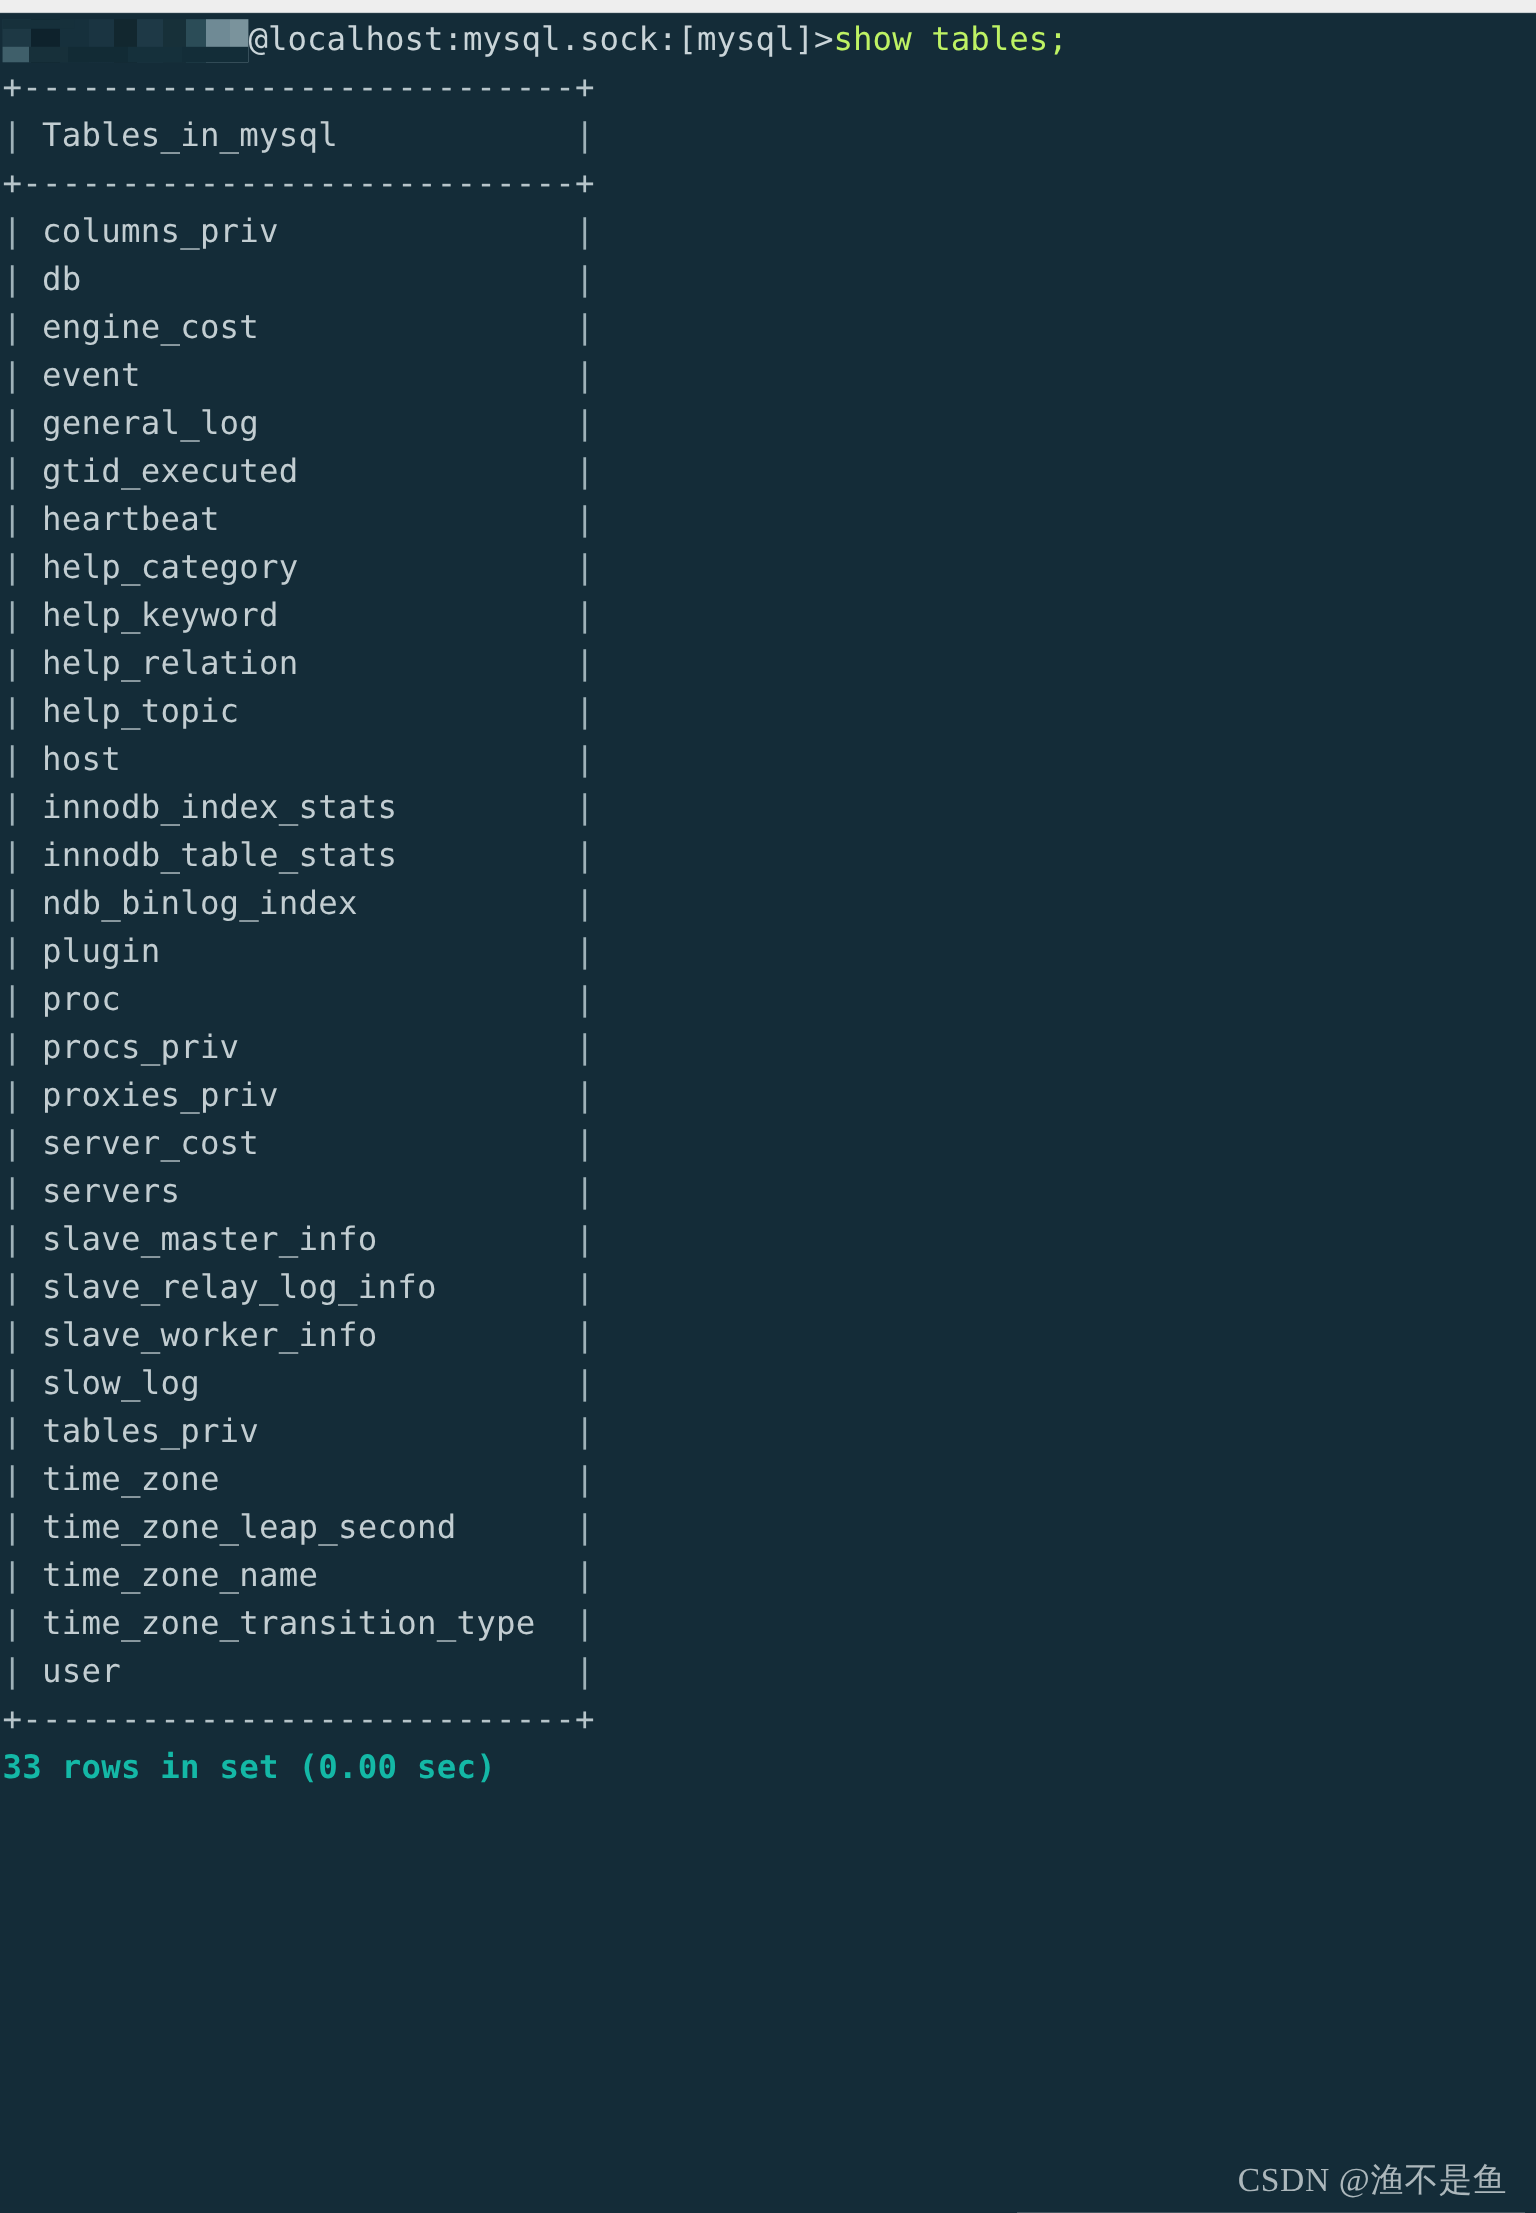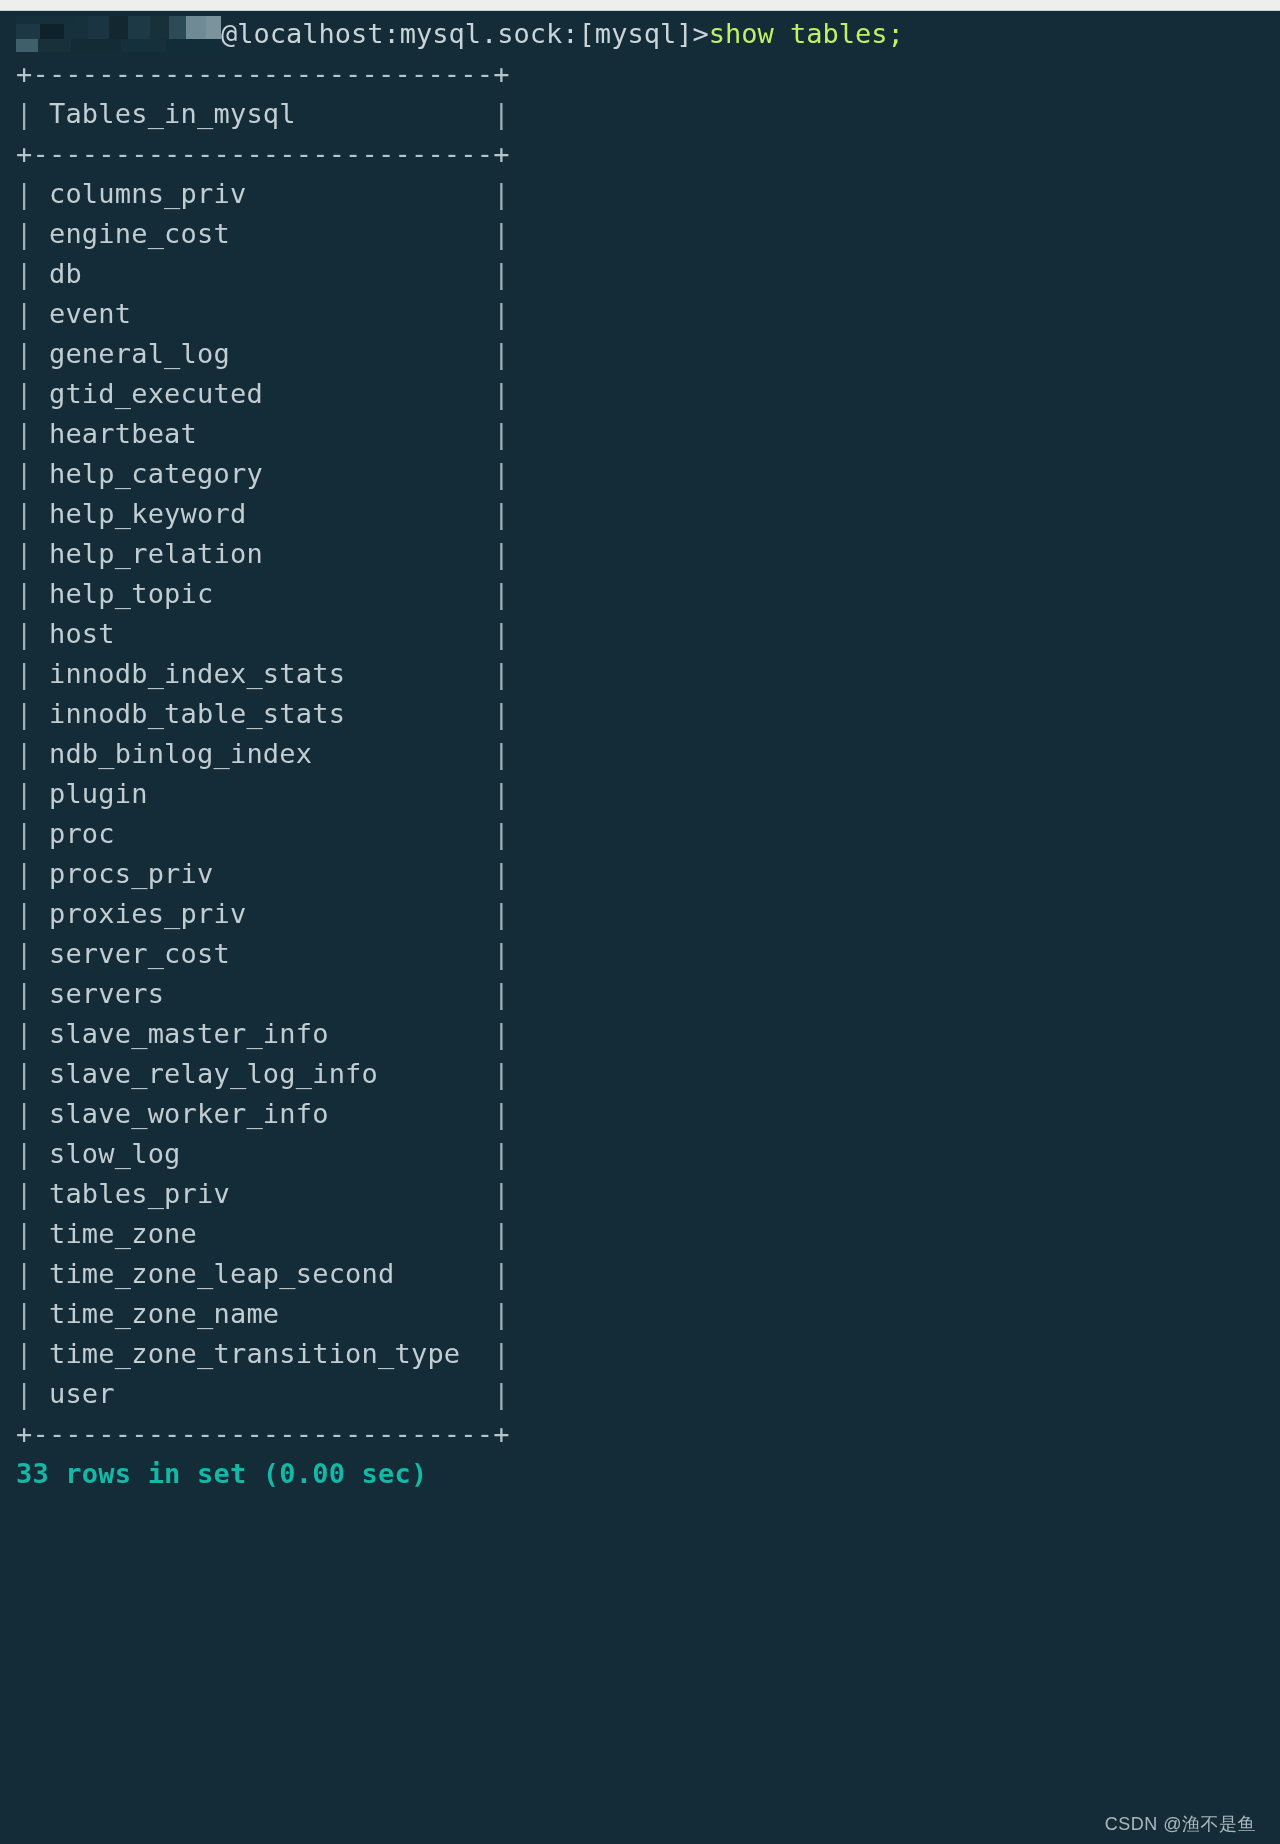--- a/index.html
+++ b/index.html
@@ -36,21 +36,21 @@
     box-sizing: border-box;
   }
 
   #terminal {
     position: absolute;
     top: 11px;
     left: 0;
     width: 1280px;
     height: 1833px;
     background: #142c38;
-    padding: 3px 0 0 14px;
+    padding: 3px 0 0 0;
     box-sizing: border-box;
   }
 
   .line {
     display: block;
     height: 40px;
     line-height: 40px;
     font-size: 27px;
     letter-spacing: 0.2px;
     color: #c2cdd1;
@@ -132,22 +132,22 @@
   .result-line {
     color: #14b8a6;
     font-weight: bold;
   }
 
   
   #watermark {
     position: absolute;
     right: 24px;
     bottom: 8px;
-    font-family: Liberation Sans, sans-serif;
-    font-size: 18px;
+    font-family: Liberation Serif, serif;
+    font-size: 28px;
     color: #b9c3c7;
     letter-spacing: 0.5px;
     white-space: pre;
     opacity: 0.92;
   }
 </style>
 </head>
 <body>
 
 <div id="screenshot">
@@ -164,22 +164,22 @@
     </div>
 
     <div class="line tbl-border">+----------------------------+</div>
 
     <div class="line tbl-row"><span class="pipe">| </span><span>Tables_in_mysql</span><span class="pipe">            |</span></div>
 
     <div class="line tbl-border">+----------------------------+</div>
 
     <div id="rows-container">
         <div class="line tbl-row"><span class="pipe">| </span><span>columns_priv</span><span class="pipe">               |</span></div>
+        <div class="line tbl-row"><span class="pipe">| </span><span>db</span><span class="pipe">                         |</span></div>
         <div class="line tbl-row"><span class="pipe">| </span><span>engine_cost</span><span class="pipe">                |</span></div>
-        <div class="line tbl-row"><span class="pipe">| </span><span>db</span><span class="pipe">                         |</span></div>
         <div class="line tbl-row"><span class="pipe">| </span><span>event</span><span class="pipe">                      |</span></div>
         <div class="line tbl-row"><span class="pipe">| </span><span>general_log</span><span class="pipe">                |</span></div>
         <div class="line tbl-row"><span class="pipe">| </span><span>gtid_executed</span><span class="pipe">              |</span></div>
         <div class="line tbl-row"><span class="pipe">| </span><span>heartbeat</span><span class="pipe">                  |</span></div>
         <div class="line tbl-row"><span class="pipe">| </span><span>help_category</span><span class="pipe">              |</span></div>
         <div class="line tbl-row"><span class="pipe">| </span><span>help_keyword</span><span class="pipe">               |</span></div>
         <div class="line tbl-row"><span class="pipe">| </span><span>help_relation</span><span class="pipe">              |</span></div>
         <div class="line tbl-row"><span class="pipe">| </span><span>help_topic</span><span class="pipe">                 |</span></div>
         <div class="line tbl-row"><span class="pipe">| </span><span>host</span><span class="pipe">                       |</span></div>
         <div class="line tbl-row"><span class="pipe">| </span><span>innodb_index_stats</span><span class="pipe">         |</span></div>

